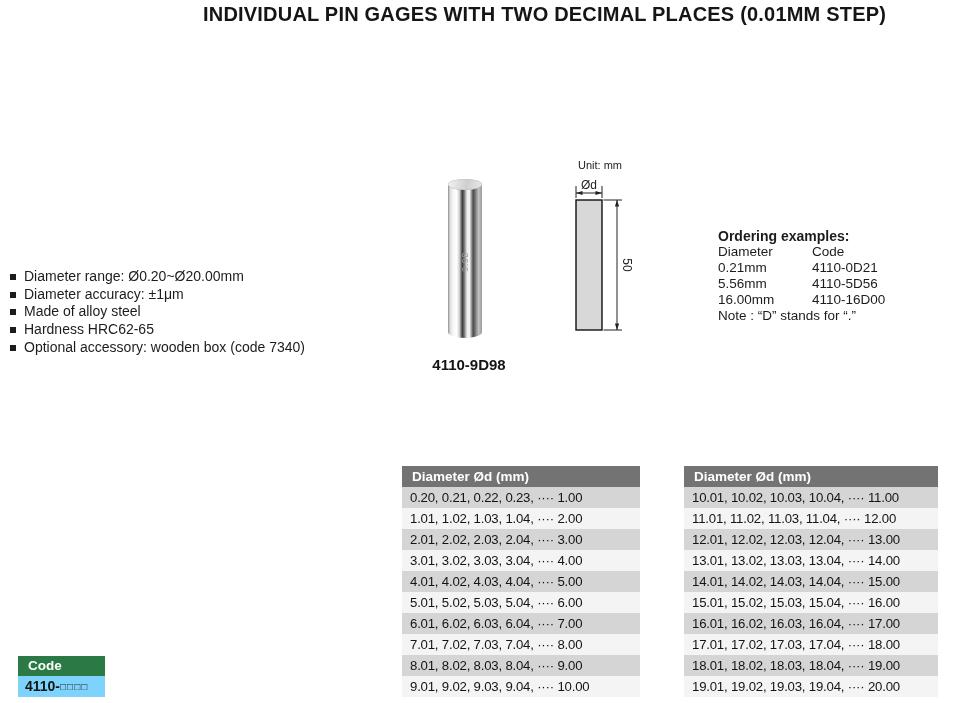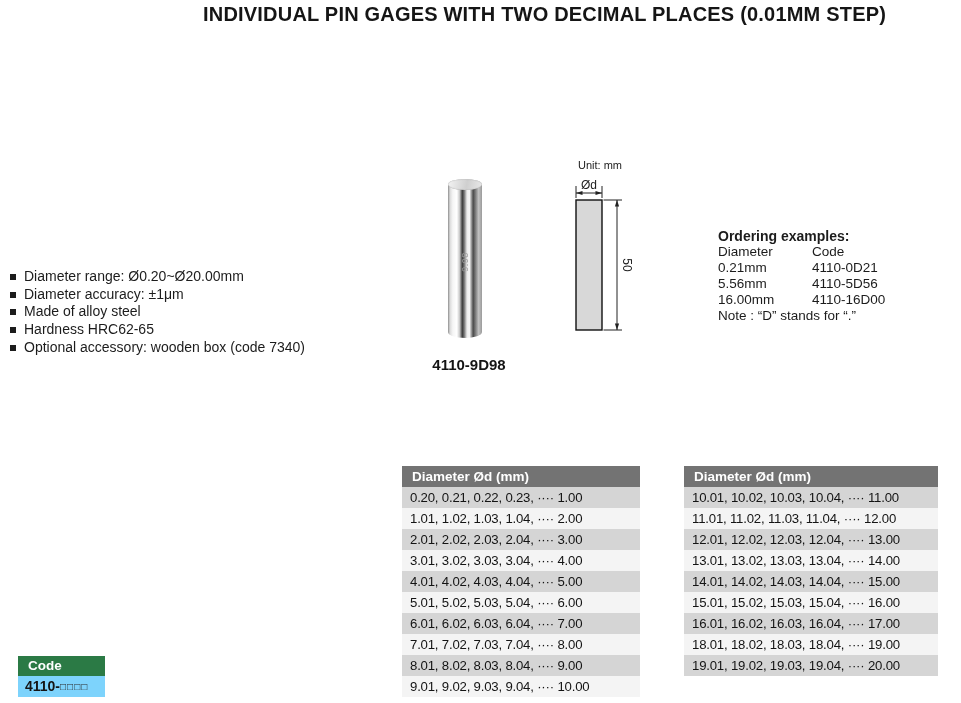--- a/index.html
+++ b/index.html
@@ -174,18 +174,19 @@
   <div class="dtable" id="table2">
     <div class="thead">Diameter Ød (mm)</div>
     <div class="tbody">
       <div class="trow">10.01, 10.02, 10.03, 10.04, ···· 11.00</div>
       <div class="trow">11.01, 11.02, 11.03, 11.04, ···· 12.00</div>
       <div class="trow">12.01, 12.02, 12.03, 12.04, ···· 13.00</div>
       <div class="trow">13.01, 13.02, 13.03, 13.04, ···· 14.00</div>
       <div class="trow">14.01, 14.02, 14.03, 14.04, ···· 15.00</div>
       <div class="trow">15.01, 15.02, 15.03, 15.04, ···· 16.00</div>
       <div class="trow">16.01, 16.02, 16.03, 16.04, ···· 17.00</div>
+      <div class="trow">17.01, 17.02, 17.03, 17.04, ···· 18.00</div>
       <div class="trow">18.01, 18.02, 18.03, 18.04, ···· 19.00</div>
       <div class="trow">19.01, 19.02, 19.03, 19.04, ···· 20.00</div>
     </div>
   </div>
 
 </div>
 
 </body></html>

